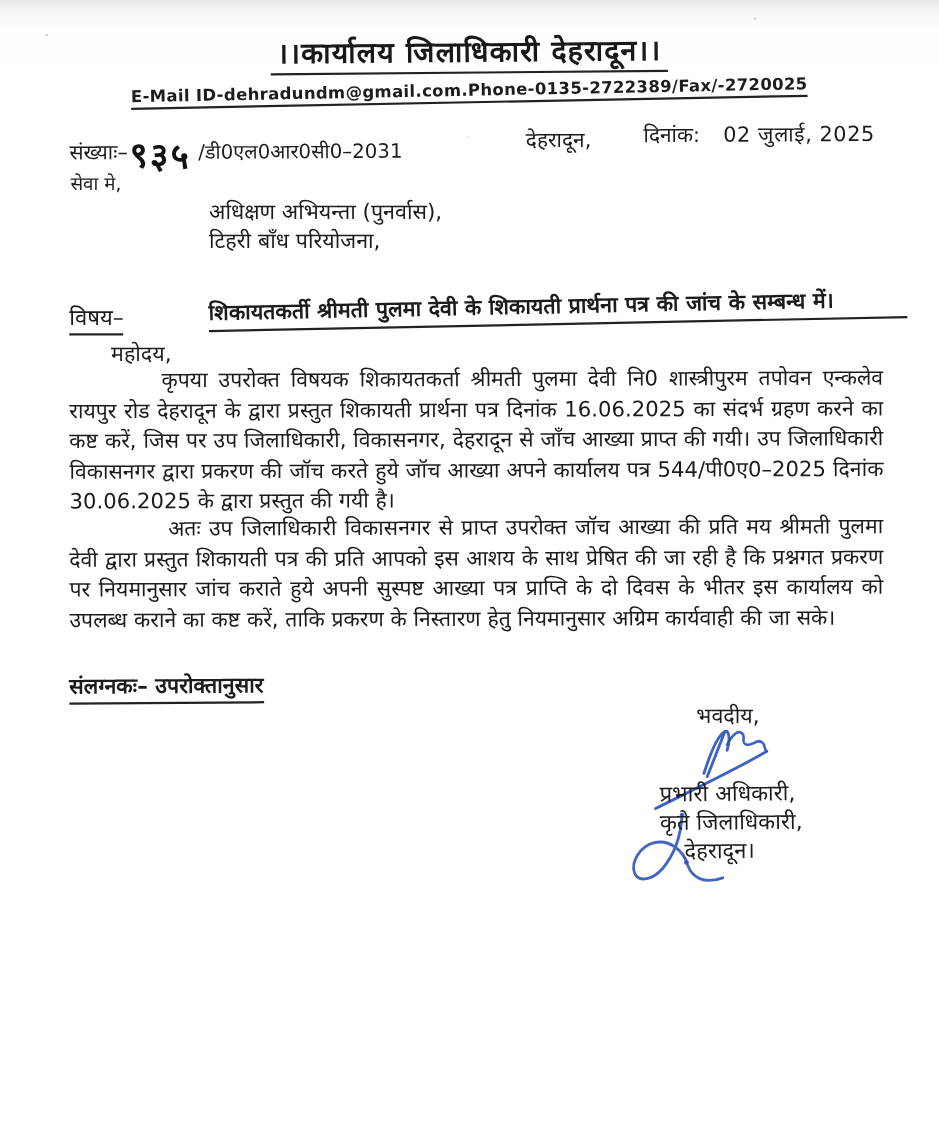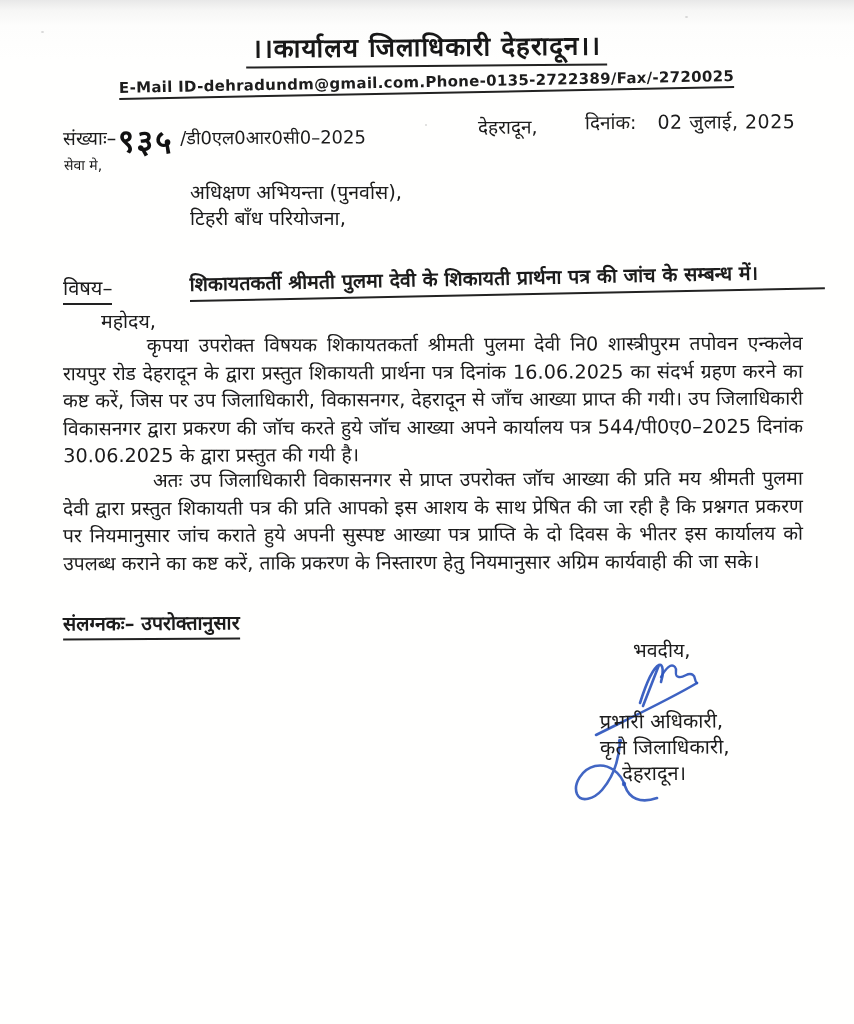--- a/index.html
+++ b/index.html
@@ -53,21 +53,21 @@
     transform: rotate(2deg) translateY(3px);
     letter-spacing: 2px;
     font-family: "DejaVu Serif", serif;
   }
   .ref-suffix { font-size: 18px; }
   .ref-place { position: absolute; left: 415px; top: 8px; font-size: 19px; }
   .ref-date  { position: absolute; left: 522px; top: 4px; font-size: 19px; }
   .ref-date .date-value { margin-left: 21px; letter-spacing: 0.5px; }
 
   
-  .seva { position: absolute; top: 155px; left: 64px; font-size: 14px; }
+  .seva { position: absolute; top: 155px; left: 64px; font-size: 17px; }
   .addressee { position: absolute; top: 180px; left: 190px; font-size: 19.5px; line-height: 26px; }
 
   
   .subject-row { position: absolute; top: 268px; left: 63px; right: 30px; }
   .subject-label {
     position: absolute; left: 0; top: 6px;
     font-size: 20px; font-weight: normal;
     border-bottom: 2px solid #222; padding-bottom: 2px;
   }
   .subject-text {
@@ -119,21 +119,21 @@
     </div>
     <div>
       <span class="letterhead-contact">E-Mail ID-dehradundm@gmail.com.Phone-0135-2722389/Fax/-2720025</span>
     </div>
   </div>
 
   <div class="ref-row">
     <div class="ref-left">
       <span class="ref-number-label">संख्याः–</span>
       <span class="ref-number-handwritten">९३५</span>
-      <span class="ref-suffix">/डी0एल0आर0सी0–2025</span>
+      <span class="ref-suffix">/डी0एल0आर0सी0–2031</span>
     </div>
     <span class="ref-place">देहरादून,</span>
     <span class="ref-date">
       <span>दिनांक:</span><span class="date-value">02 जुलाई, 2025</span>
     </span>
   </div>
 
   <div class="seva">सेवा मे,</div>
   <div class="addressee">
     <div>अधिक्षण अभियन्ता (पुनर्वास),</div>

